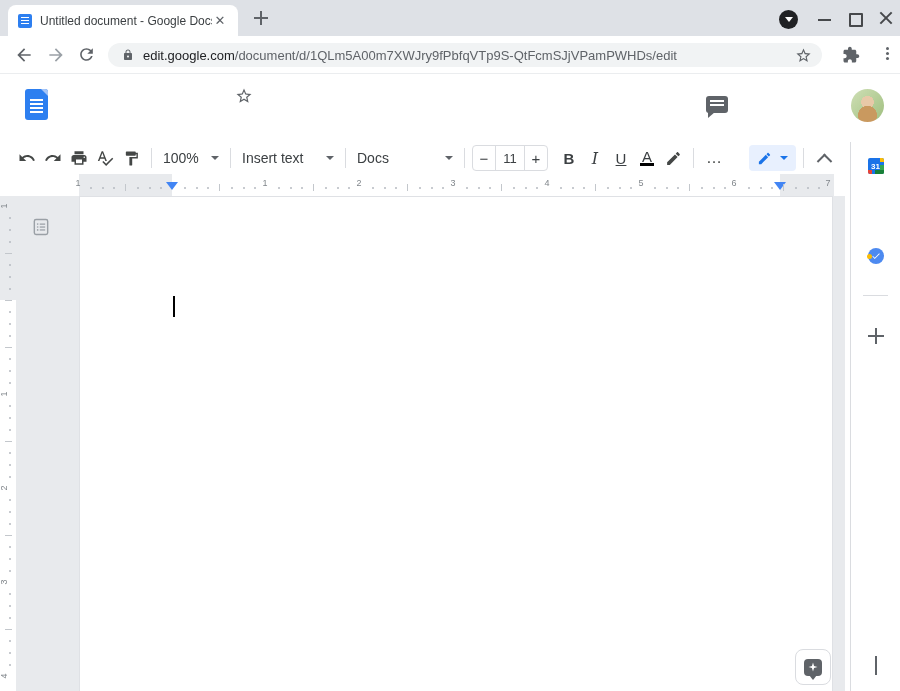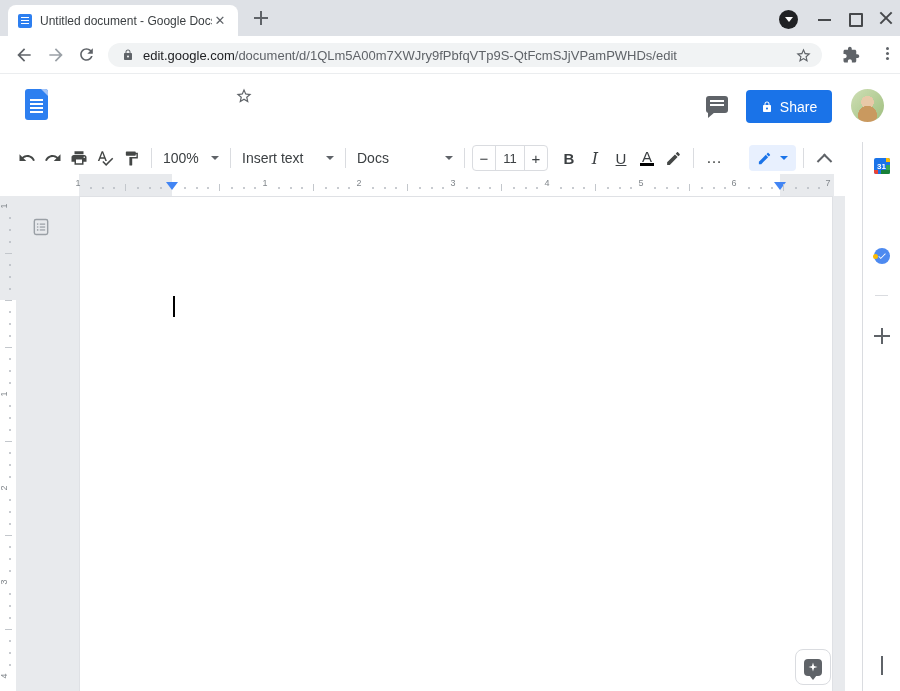--- a/index.html
+++ b/index.html
@@ -104,21 +104,21 @@
   .cursor{position:absolute;left:173px;top:296px;width:2px;height:21px;background:#000;}
   .outline-btn{position:absolute;left:30px;top:216px;width:22px;height:22px;display:flex;align-items:center;justify-content:center;}
   .explore-btn{position:absolute;left:795px;top:649px;width:36px;height:36px;background:#fff;border:1px solid #dadce0;
                border-radius:8px;box-sizing:border-box;display:flex;align-items:center;justify-content:center;}
   .explore-ic{position:relative;width:18px;height:17px;background:#5f6368;border-radius:4px;
               display:flex;align-items:center;justify-content:center;}
   .explore-ic:after{content:"";position:absolute;bottom:-4px;left:5px;width:0;height:0;
                     border-top:5px solid #5f6368;border-left:4px solid transparent;border-right:4px solid transparent;}
 
   
-  .sidepanel{position:absolute;top:142px;right:0;width:38px;height:549px;background:#fff;border-left:1px solid #dadce0;box-sizing:border-box;}
+  .sidepanel{position:absolute;top:142px;right:0;width:50px;height:549px;background:#fff;border-left:1px solid #dadce0;box-sizing:border-box;}
   .sp-item{position:absolute;left:50%;transform:translateX(-50%);}
   .cal-icon{position:relative;width:16px;height:16px;background:#1a73e8;border-radius:2px;overflow:hidden;
             display:flex;align-items:center;justify-content:center;color:#fff;font-size:8px;font-weight:bold;}
   .cal-icon .g1{position:absolute;right:0;bottom:0;width:4px;height:9px;background:#34a853;}
   .cal-icon .g2{position:absolute;right:0;bottom:0;width:9px;height:4px;background:#188038;}
   .cal-icon .y1{position:absolute;right:0;top:0;width:4px;height:4px;background:#fbbc04;}
   .cal-icon .r1{position:absolute;left:0;bottom:0;width:4px;height:4px;background:#ea4335;}
   .cal-icon em{position:relative;font-style:normal;z-index:2;}
   .keep-icon{position:relative;width:16px;height:16px;background:#fbbc04;border-radius:3px;}
   .keep-icon i{position:absolute;left:4.5px;top:3px;width:7px;height:7px;border-radius:50%;background:#fff;}
@@ -202,26 +202,20 @@
     </div>
     <div class="title-star">
       <svg width="18" height="18" viewBox="0 0 24 24" fill="#5f6368">
           <path d="M22 9.24l-7.19-.62L12 2 9.19 8.63 2 9.24l5.46 4.73L5.82 21 12 17.27 18.18 21l-1.63-7.03L22 9.24zM12 15.4l-3.76 2.27 1-4.28-3.32-2.88 4.38-.38L12 6.1l1.71 4.04 4.38.38-3.32 2.88 1 4.28L12 15.4z"></path>
         </svg>
     </div>
     <div class="comment-btn">
         <i style="top:4px"></i>
         <i style="top:8px"></i>
       </div>
-    <div class="share-btn">
-      <svg width="12" height="12" viewBox="0 0 24 24" fill="#fff">
-          <path d="M18 8h-1V6c0-2.76-2.24-5-5-5S7 3.24 7 6v2H6c-1.1 0-2 .9-2 2v10c0 1.1.9 2 2 2h12c1.1 0 2-.9 2-2V10c0-1.1-.9-2-2-2zm-6 9c-1.1 0-2-.9-2-2s.9-2 2-2 2 .9 2 2-.9 2-2 2zm3.1-9H8.9V6c0-1.71 1.39-3.1 3.1-3.1 1.71 0 3.1 1.39 3.1 3.1v2z"></path>
-        </svg>
-      <span>Share</span>
-    </div>
     <div class="avatar"></div>
   </div>
 
   <div class="toolbar">
     <div class="tbtn">
         <svg width="18" height="18" viewBox="0 0 24 24" fill="#444746">
           <path d="M12.5 8c-2.65 0-5.05.99-6.9 2.6L2 7v9h9l-3.62-3.62c1.39-1.16 3.16-1.88 5.12-1.88 3.54 0 6.55 2.31 7.6 5.5l2.37-.78C21.08 11.03 17.15 8 12.5 8z"></path>
         </svg>
       </div>
     <div class="tbtn">

